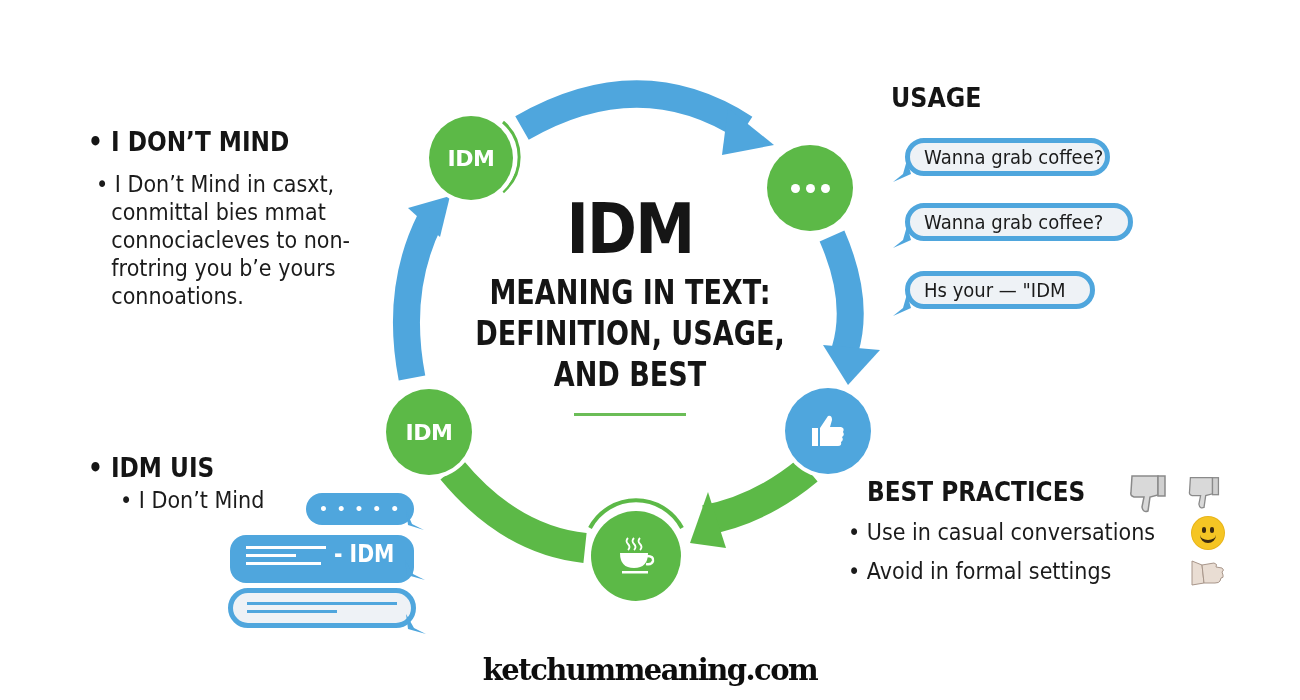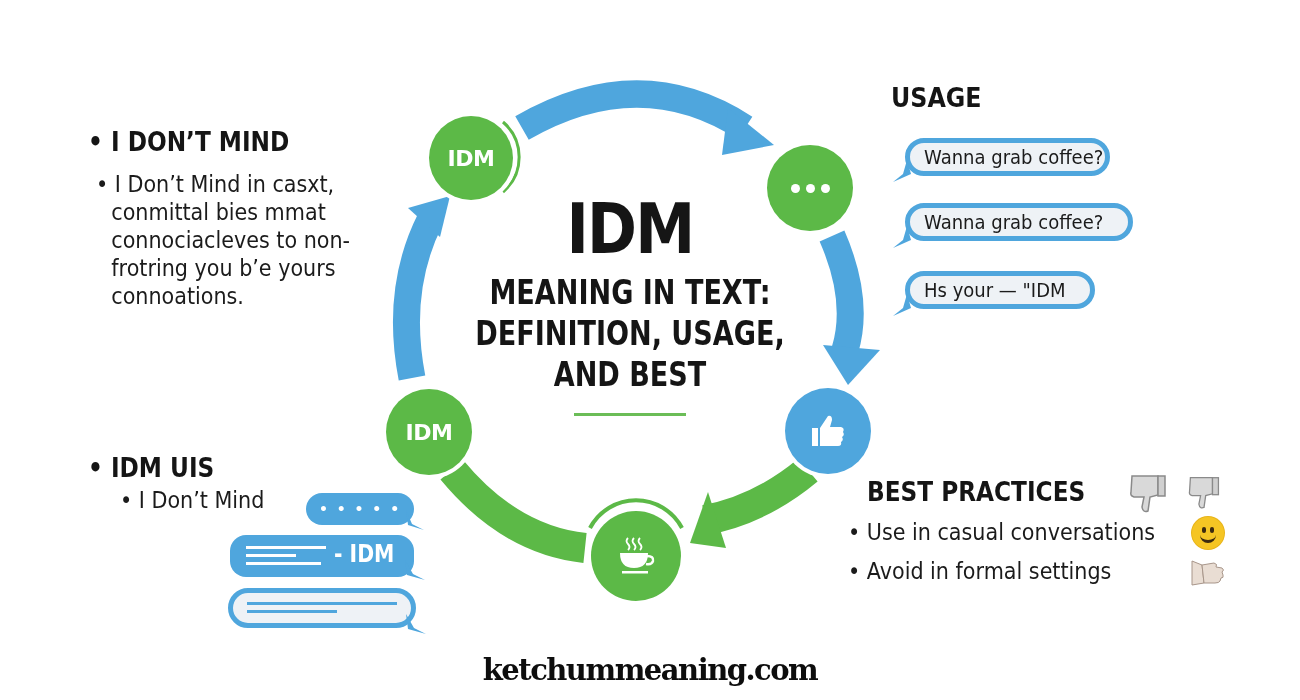--- a/index.html
+++ b/index.html
@@ -112,21 +112,21 @@
 <div class="para" style="left:120px; top:486px; white-space:nowrap;">• I Don’t Mind</div>
 
 <div>
   <div class="chat-bubble" style="left:306px; top:493px; width:108px; height:32px; background:#4fa6dd; display:flex; align-items:center; justify-content:center;">
     <span style="color:#fff; font-weight:bold; font-size:14px; letter-spacing:2px;">• • • • •</span>
   </div>
   <svg class="abs" style="left:406px; top:510px;" width="18" height="22">
     <path d="M0 0 L6 14 L18 20 L2 15 Z" fill="#4fa6dd"></path>
   </svg>
 
-  <div class="chat-bubble" style="left:230px; top:535px; width:184px; height:42px; background:#4fa6dd;">
+  <div class="chat-bubble" style="left:230px; top:535px; width:184px; height:48px; background:#4fa6dd;">
     <div style="position:absolute; left:16px; top:11px; width:80px; height:3px; background:#fff;"></div>
     <div style="position:absolute; left:16px; top:19px; width:50px; height:3px; background:#fff;"></div>
     <div style="position:absolute; left:16px; top:27px; width:75px; height:3px; background:#fff;"></div>
     <span style="position:absolute; left:104px; top:5px; color:#fff; font-weight:bold; font-size:24px; transform:scaleX(0.85); transform-origin:left;">- IDM</span>
   </div>
   <svg class="abs" style="left:405px; top:560px;" width="20" height="22">
     <path d="M0 0 L8 14 L20 20 L2 15 Z" fill="#4fa6dd"></path>
   </svg>
 
   <div class="chat-bubble" style="left:228px; top:588px; width:188px; height:40px; background:#eef2f6; border:5px solid #4fa6dd; box-sizing:border-box; border-radius:20px;">

